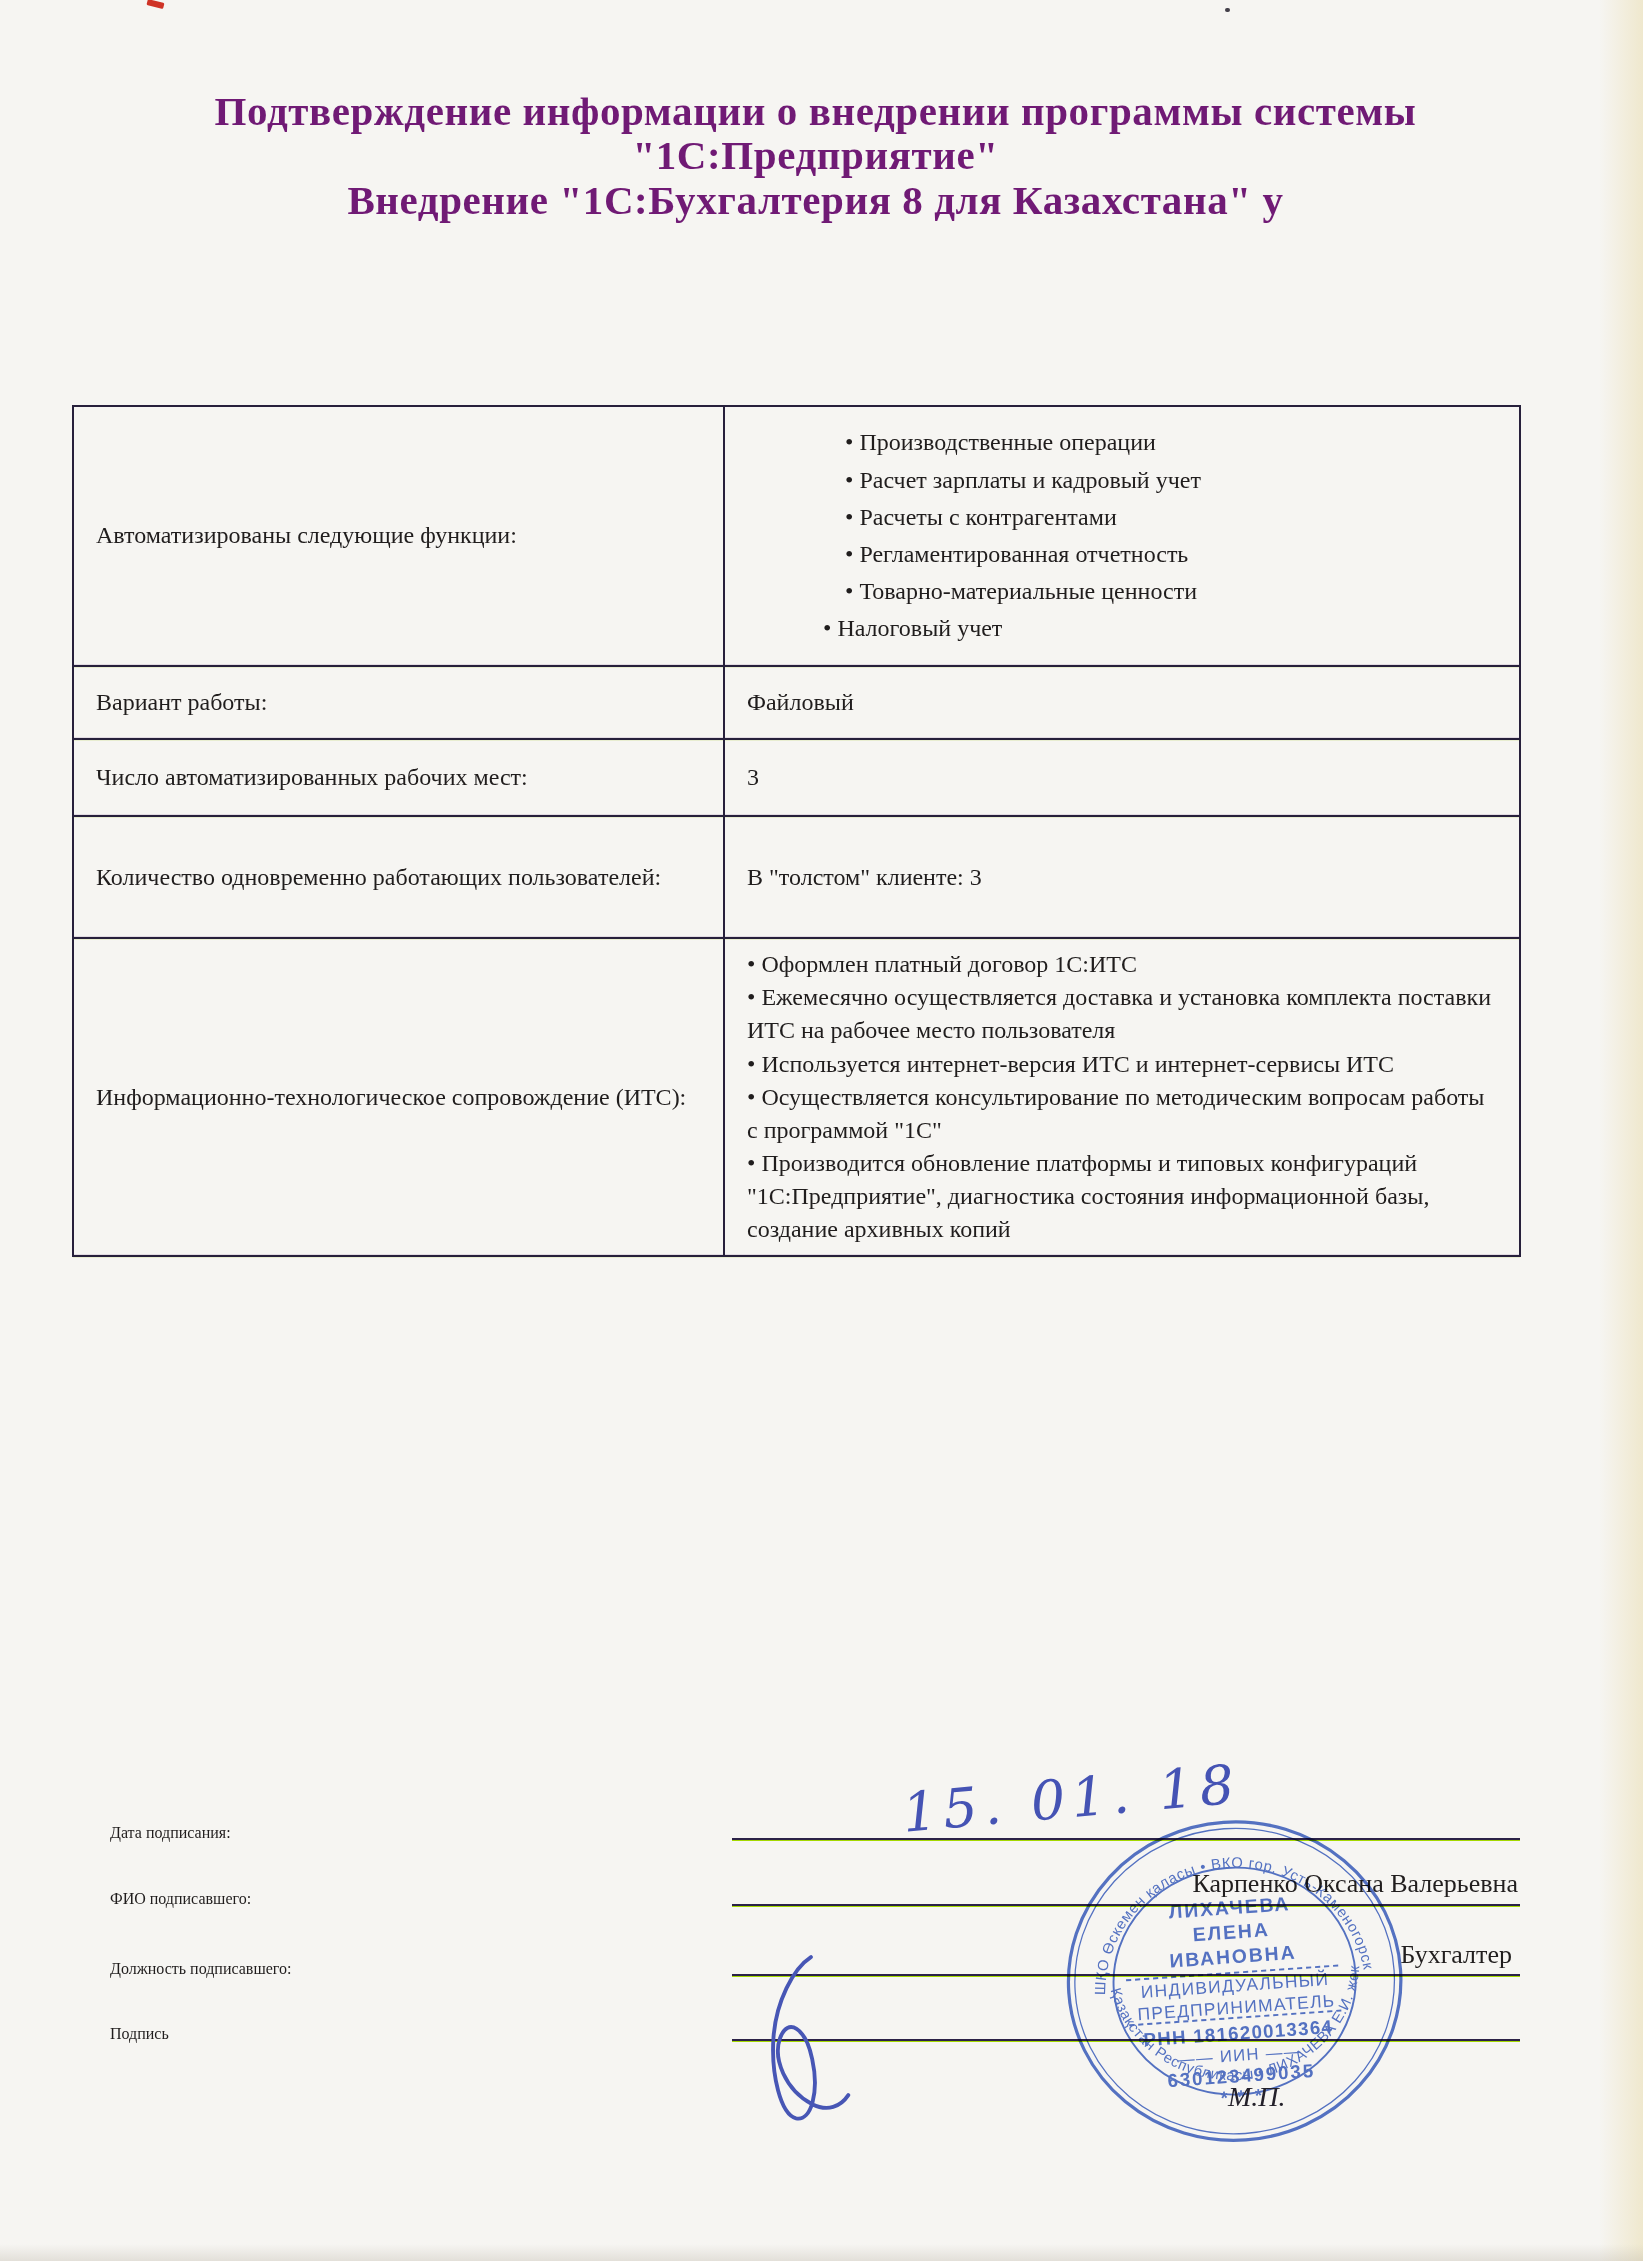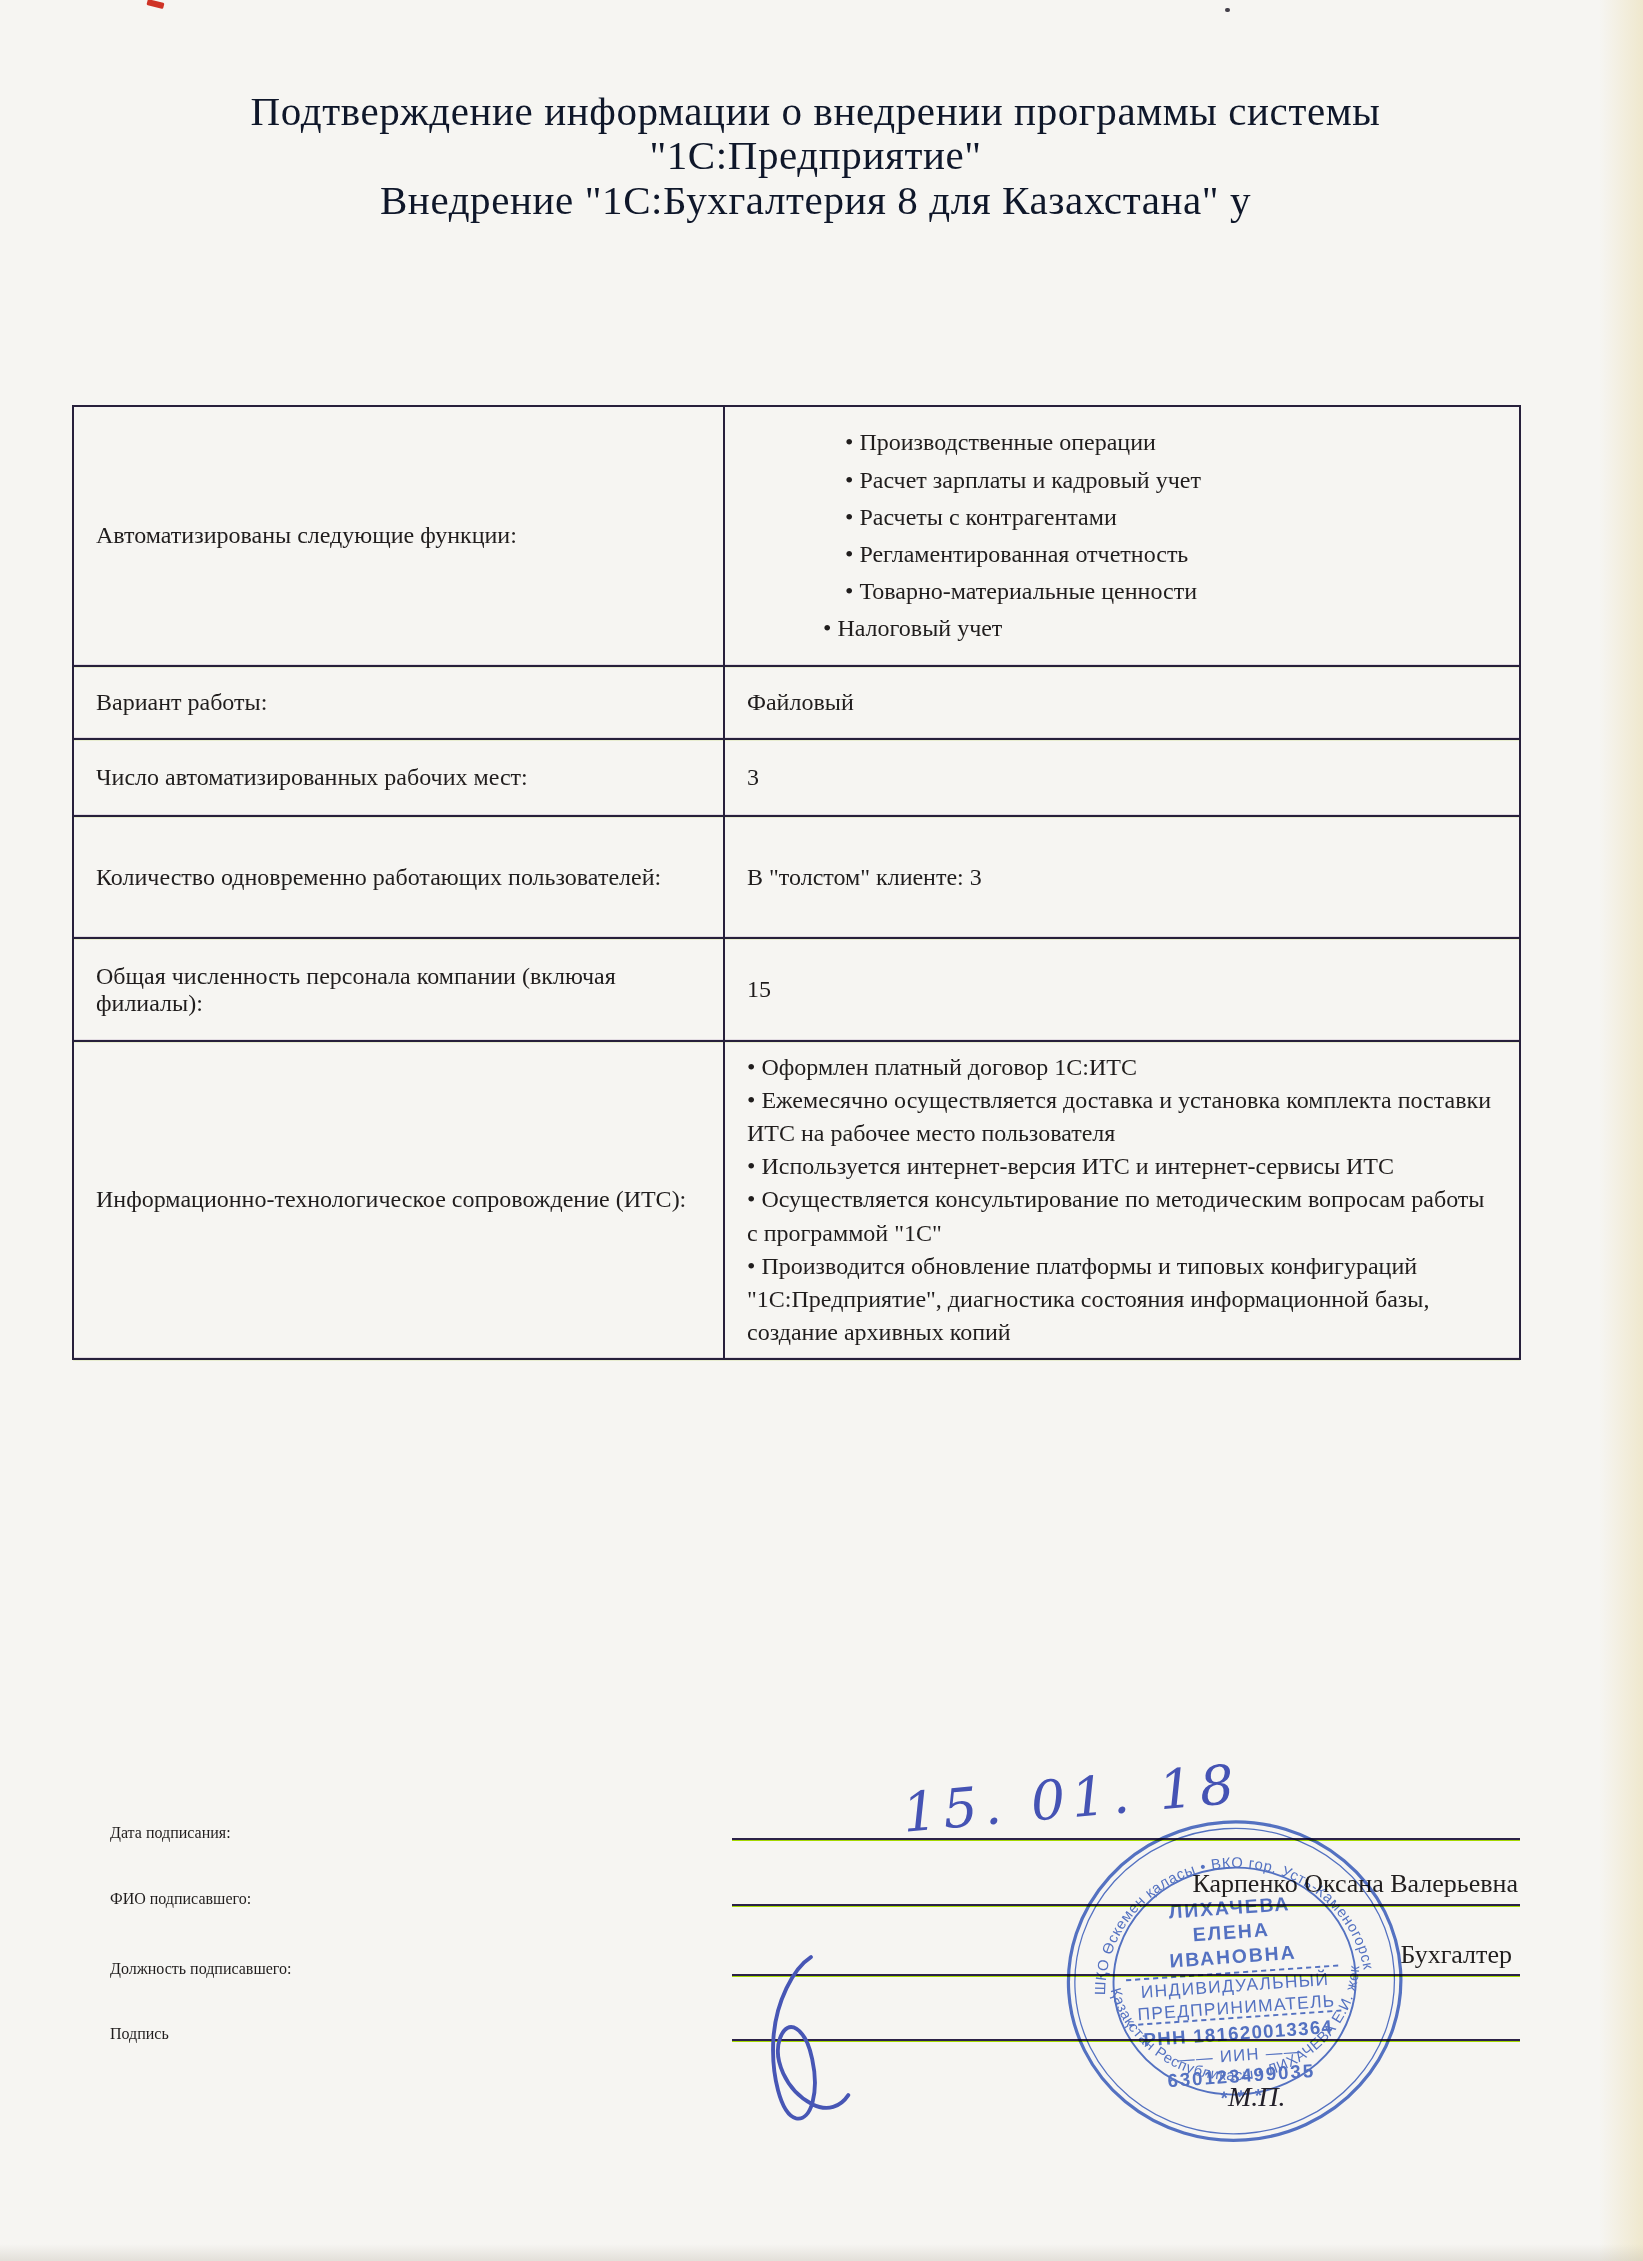--- a/index.html
+++ b/index.html
@@ -7,21 +7,21 @@
         font-family:"Liberation Serif","DejaVu Serif",serif;color:#201d1d;}
   .edge-right{position:absolute;right:0;top:0;width:45px;height:100%;
         background:linear-gradient(to right, rgba(235,220,165,0), rgba(226,207,135,0.35));}
   .edge-bottom{position:absolute;left:0;bottom:0;width:100%;height:17px;
         background:linear-gradient(to bottom, rgba(200,195,185,0), rgba(190,183,170,0.35));}
   .speck-red{position:absolute;left:147px;top:1.3px;width:17px;height:5.8px;background:#cf3326;
         border-radius:1.3px;transform:rotate(14deg);}
   .speck-dot{position:absolute;left:1225px;top:7.7px;width:4.5px;height:4.5px;background:#44404a;border-radius:50%;}
 
   .title{position:absolute;left:45px;right:58px;top:89px;text-align:center;
-        font-weight:normal;font-size:41px;line-height:1.08;letter-spacing:0.6px;color:#0f172a;}
+        font-weight:bold;font-size:41px;line-height:1.08;letter-spacing:0.6px;color:#701a75;}
 
   table.main{position:absolute;left:72px;top:405px;width:1447px;border-collapse:collapse;table-layout:fixed;}
   table.main td{border:2.6px solid #27203b;box-shadow:0 1.3px 0 0 rgba(150,195,0,0.45), inset 0 -0.6px 0 rgba(90,40,120,0.25);
         font-size:24px;vertical-align:middle;padding:3.9px 18px 3.9px 22px;}
   td.val{padding-left:18px;margin-left:44px;}
   .bullets1{padding-left:98px;line-height:1.55;}
   .bullets2{line-height:1.38;padding:5.2px 0;}
   .b::before{content:"• ";}
   .b.out{margin-left:-22px;}
   td.topal{vertical-align:top;padding-top:11.6px;}
@@ -77,24 +77,20 @@
       <td class="label" style="height:63px">Вариант работы:</td>
       <td class="val">Файловый</td>
     </tr>
     <tr>
       <td class="label" style="height:68px">Число автоматизированных рабочих мест:</td>
       <td class="val">3</td>
     </tr>
     <tr>
       <td class="label" style="height:112px">Количество одновременно работающих пользователей:</td>
       <td class="val topal">В "толстом" клиенте: 3</td>
-    </tr>
-    <tr>
-      <td class="label" style="height:93px">Общая численность персонала компании (включая филиалы):</td>
-      <td class="val">15</td>
     </tr>
     <tr>
       <td class="label" style="height:297px">Информационно-технологическое сопровождение (ИТС):</td>
       <td class="val">
         <div class="bullets2">
           <div class="b">Оформлен платный договор 1С:ИТС</div>
           <div class="b">Ежемесячно осуществляется доставка и установка комплекта поставки ИТС на рабочее место пользователя</div>
           <div class="b">Используется интернет-версия ИТС и интернет-сервисы ИТС</div>
           <div class="b">Осуществляется консультирование по методическим вопросам работы с программой "1С"</div>
           <div class="b">Производится обновление платформы и типовых конфигураций "1С:Предприятие", диагностика состояния информационной базы, создание архивных копий</div>

